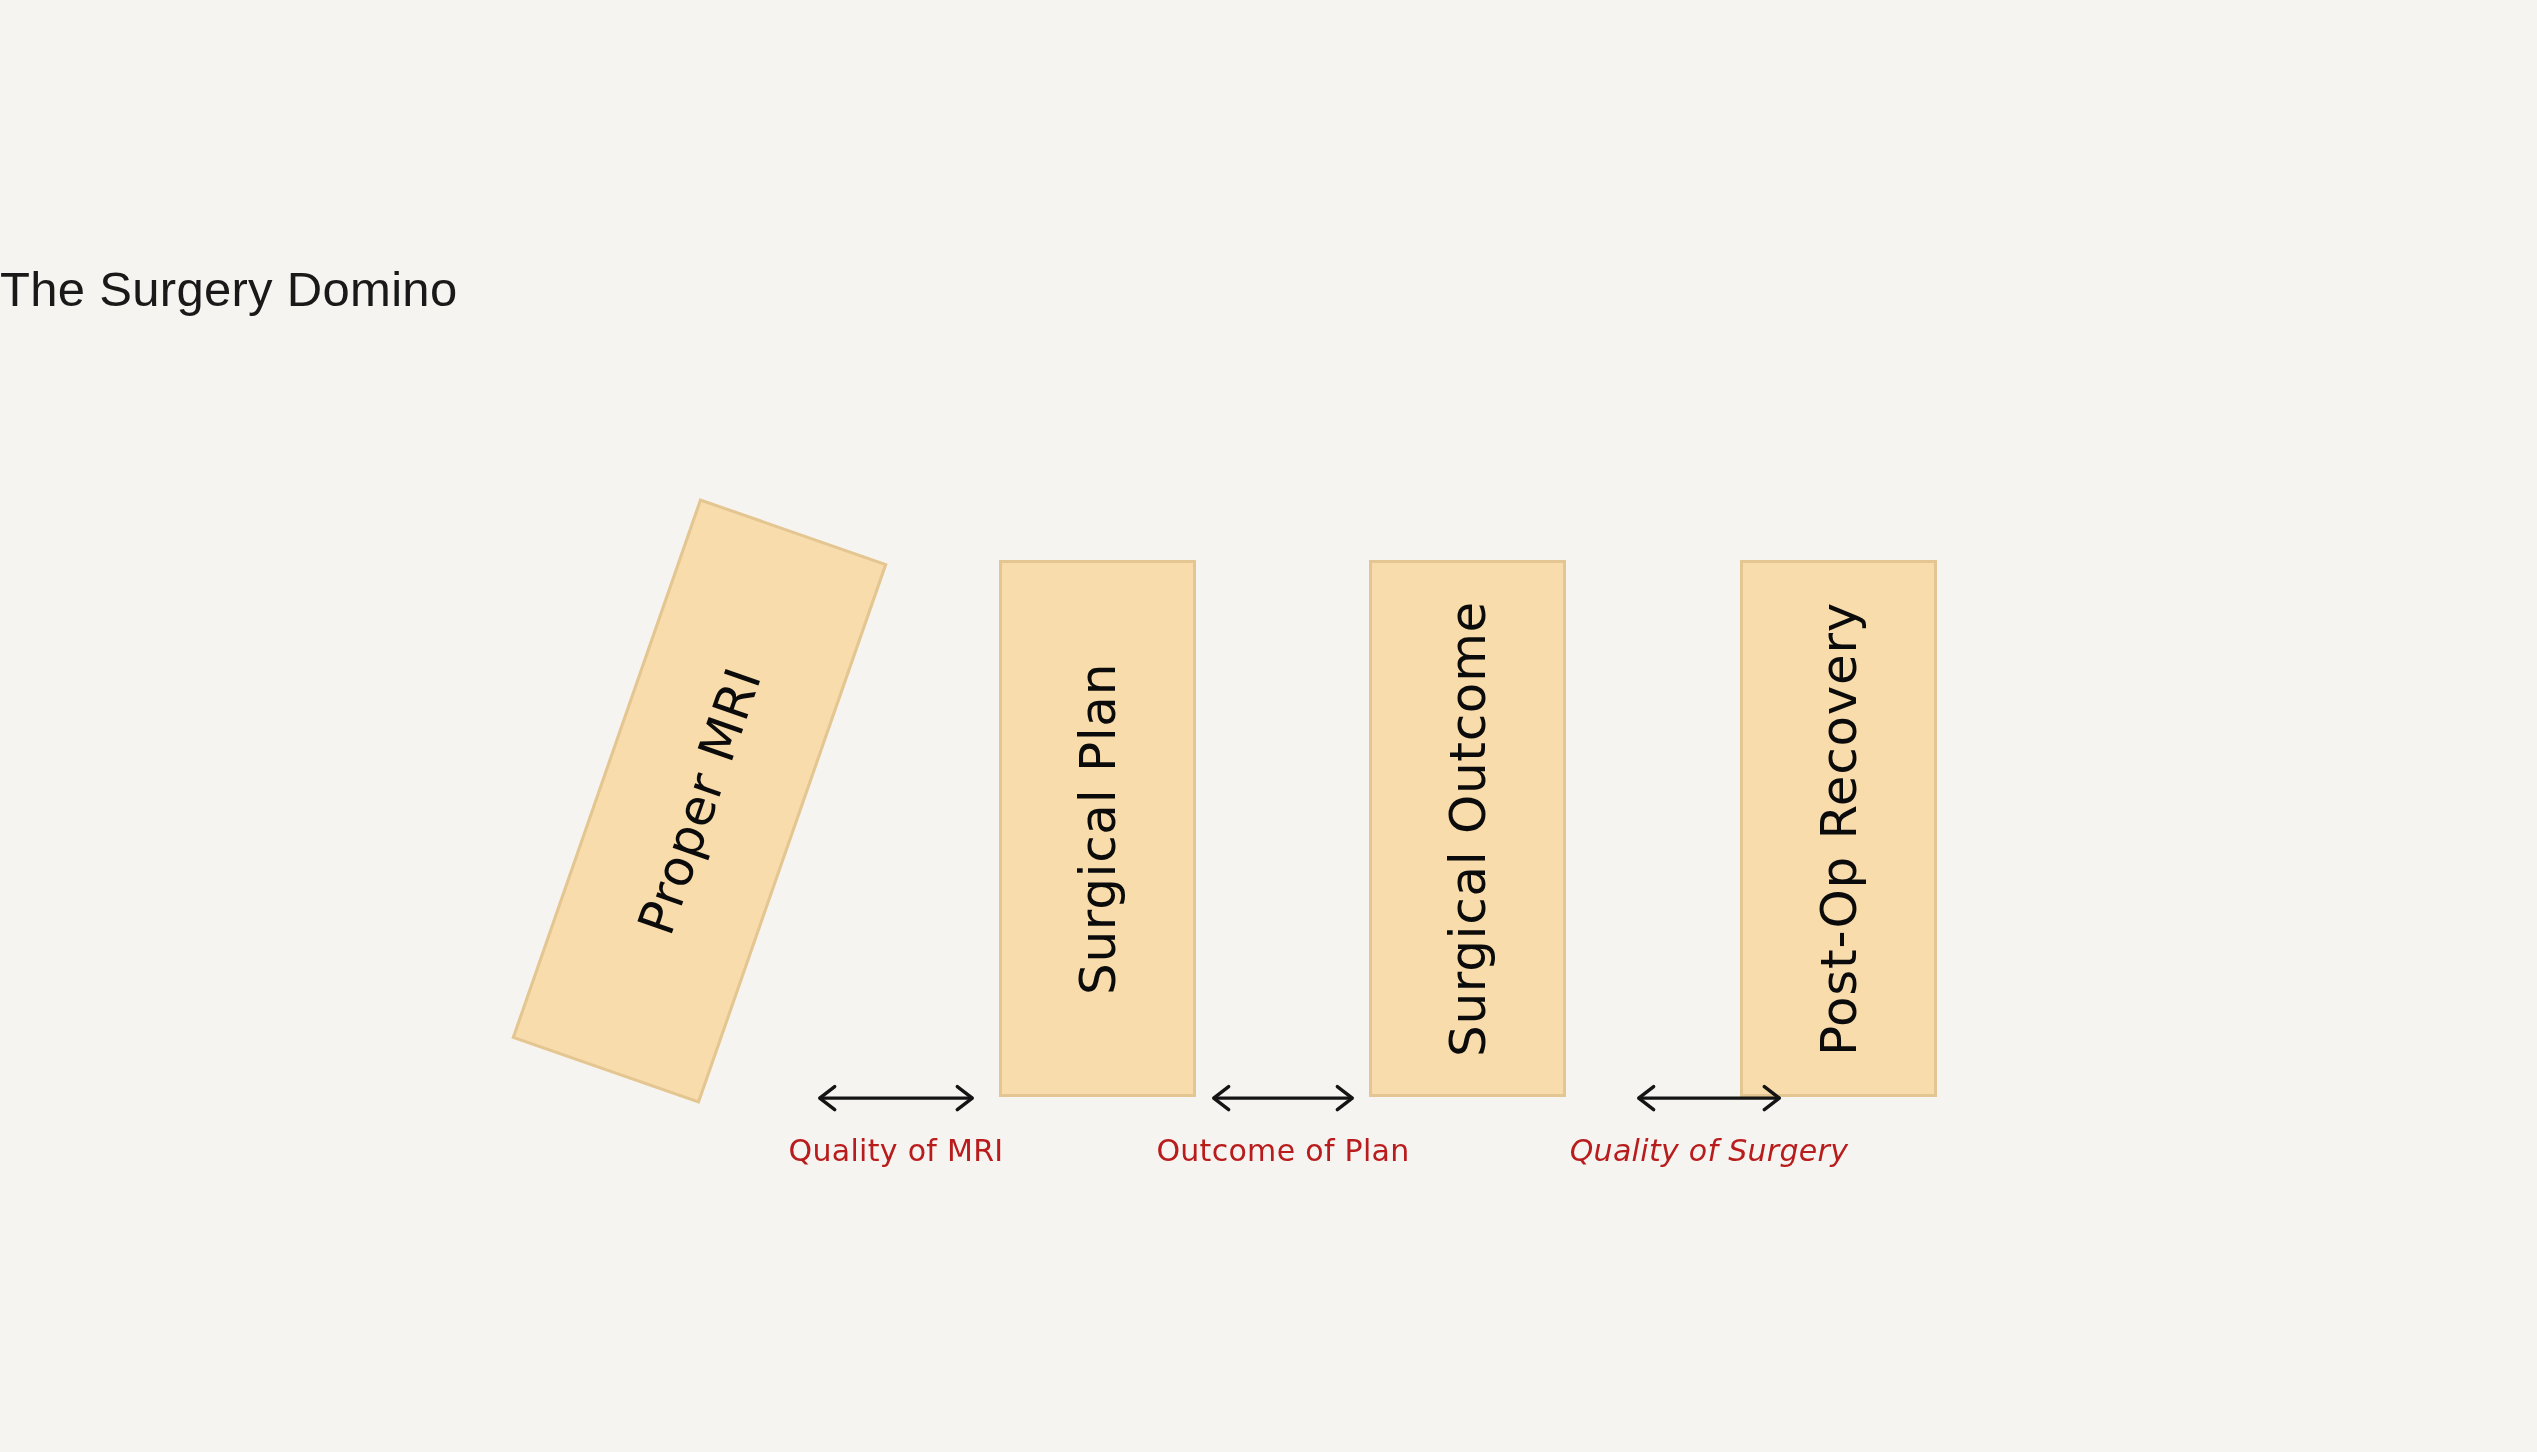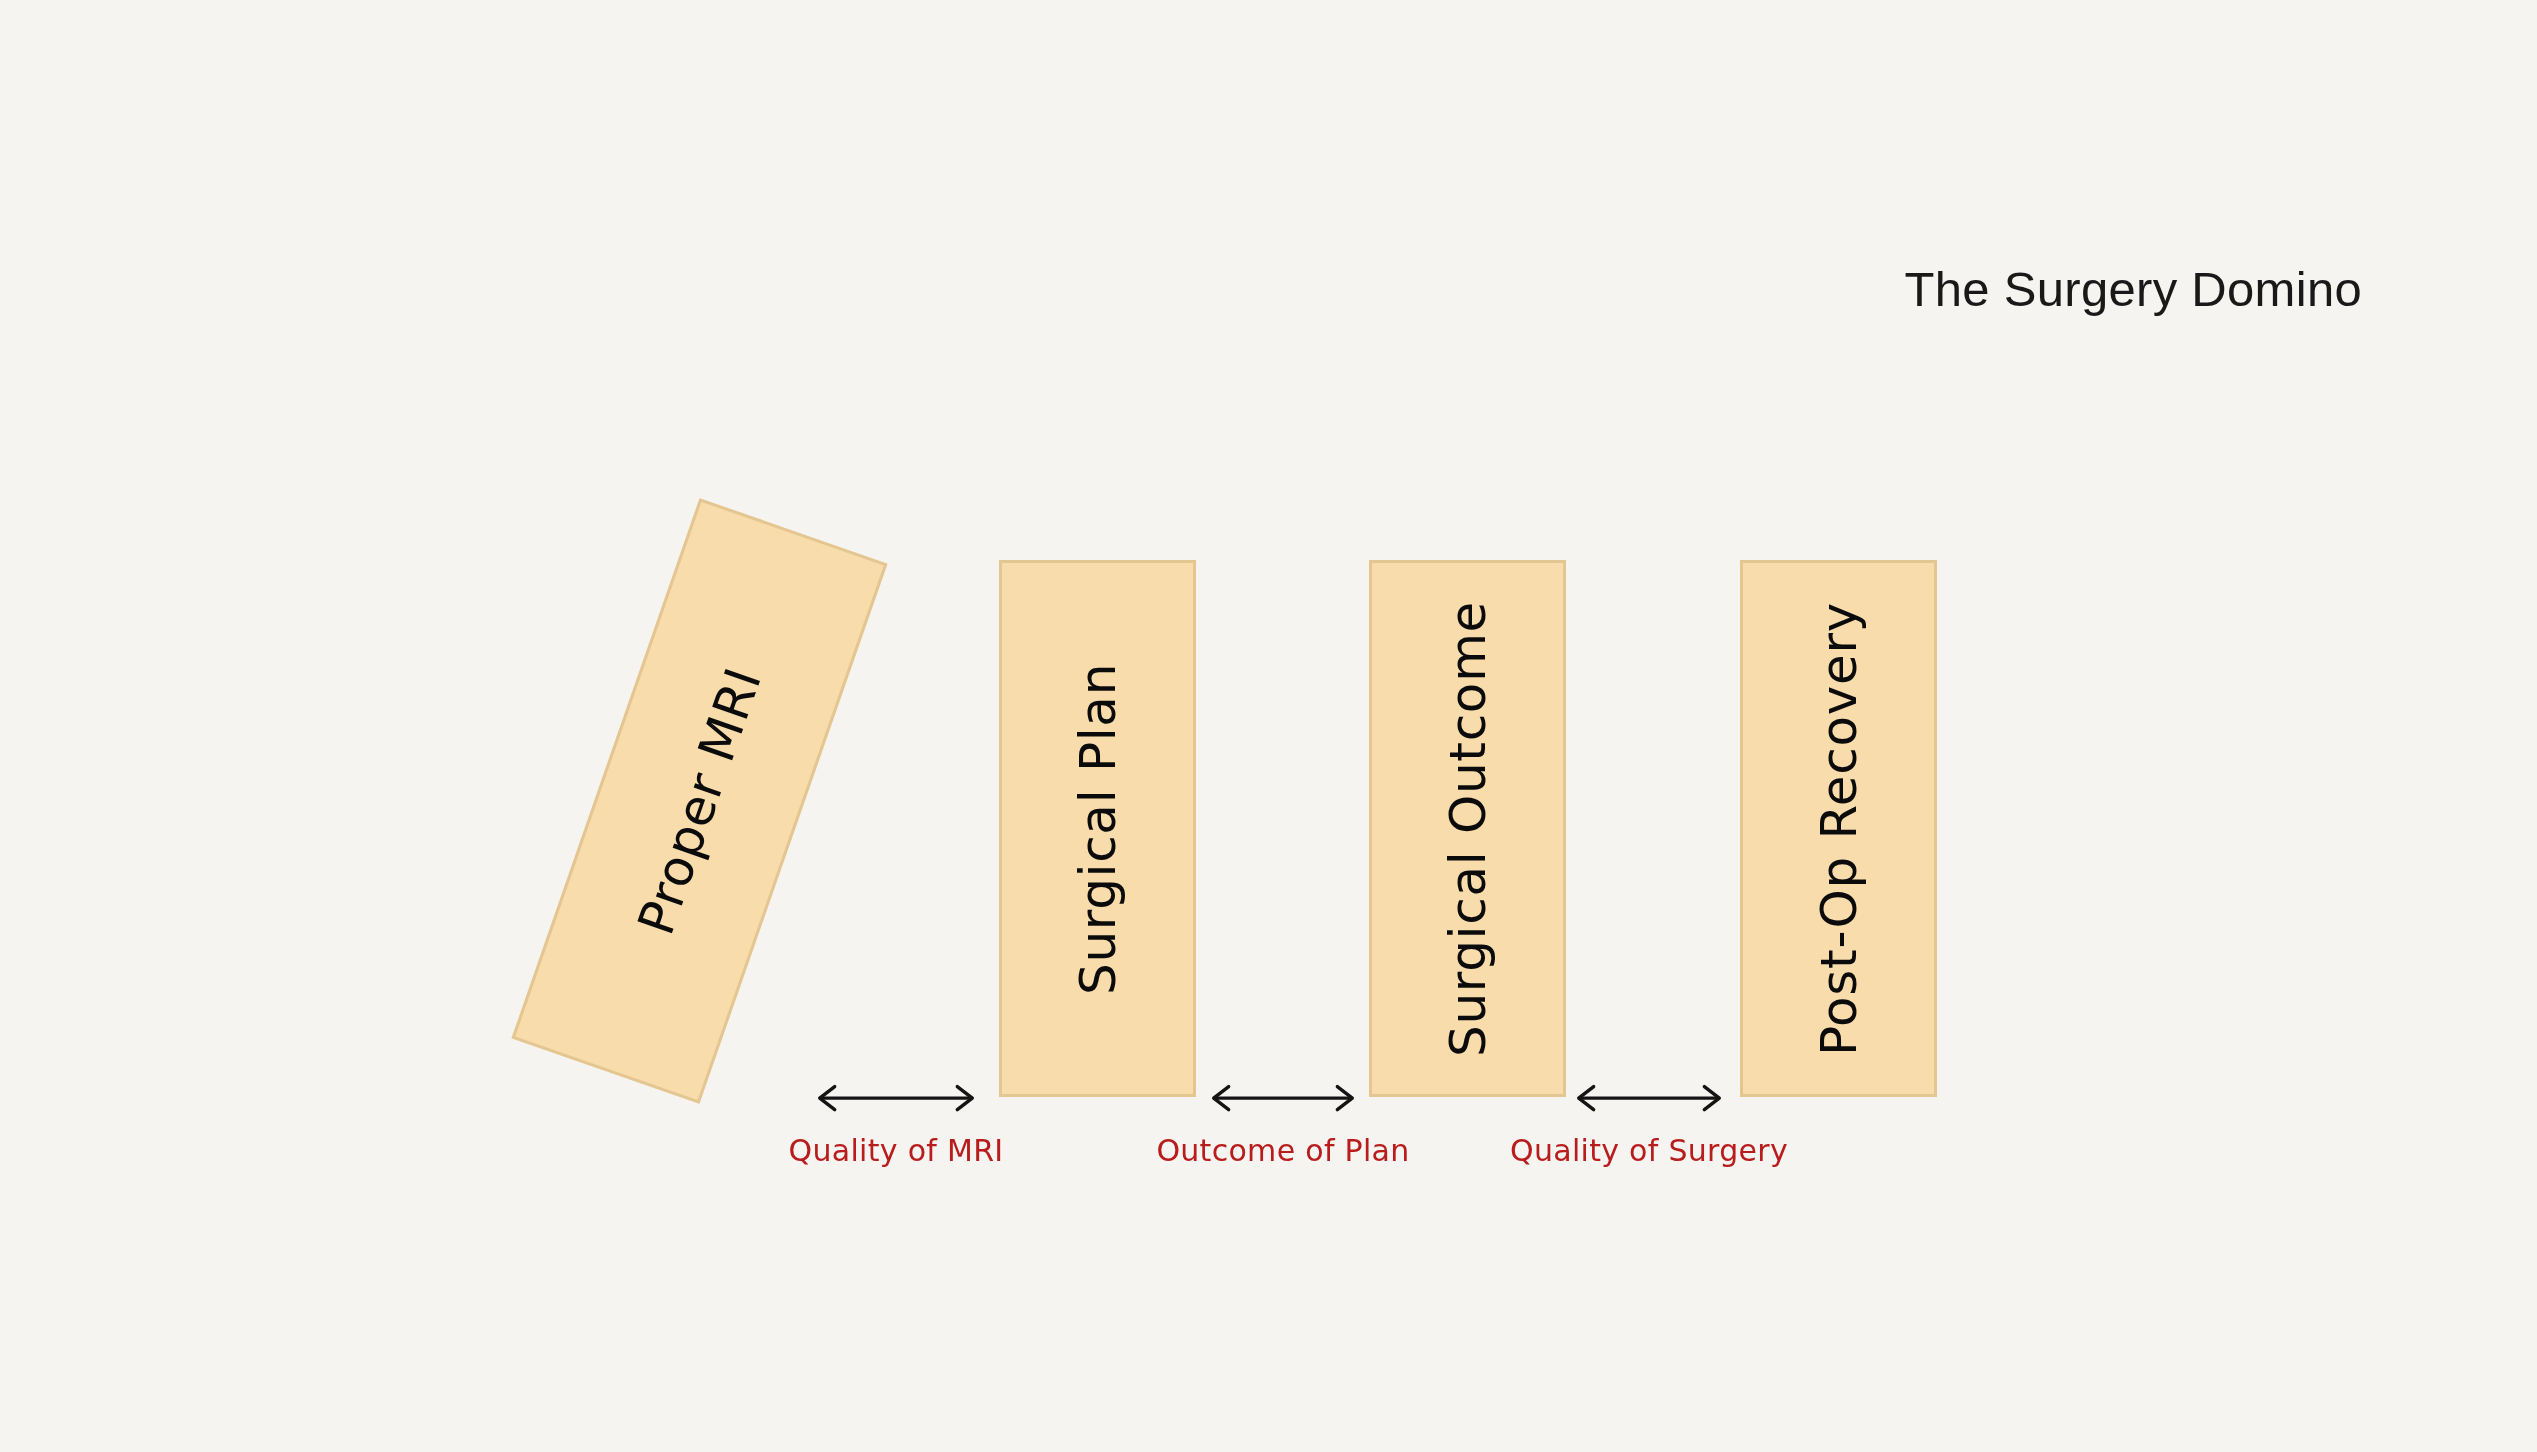--- a/index.html
+++ b/index.html
@@ -19,21 +19,21 @@
     height: 1452px;
     background: #f5f4f0;
   }
 
   
   #title {
     position: absolute;
     left: 0;
     top: 261px;
     width: 2362px;
-    text-align: right;
+    text-align: left;
     font-family: "Liberation Sans", sans-serif;
     font-size: 49px;
     font-weight: 300;
     letter-spacing: 0.3px;
     color: #191919;
     white-space: nowrap;
   }
 
   
   .domino {
@@ -88,21 +88,21 @@
     transform: translateX(-50%);
     white-space: nowrap;
     font-family: "DejaVu Sans", sans-serif;
     font-size: 30px;
     color: #b91c1c;
     letter-spacing: 0.3px;
   }
 
   #gap-1 { left: 817px; width: 158px; }
   #gap-2 { left: 1211px; width: 144px; }
-  #gap-3 { left: 1576px; width: 146px; }
+  #gap-3 { left: 1636px; width: 146px; font-style: italic; }
 </style>
 </head>
 <body>
 
 <div id="stage">
 
   <div id="title">The Surgery Domino</div>
 
   <div class="domino" id="domino-1">
     <span class="domino-label">Proper MRI</span>

